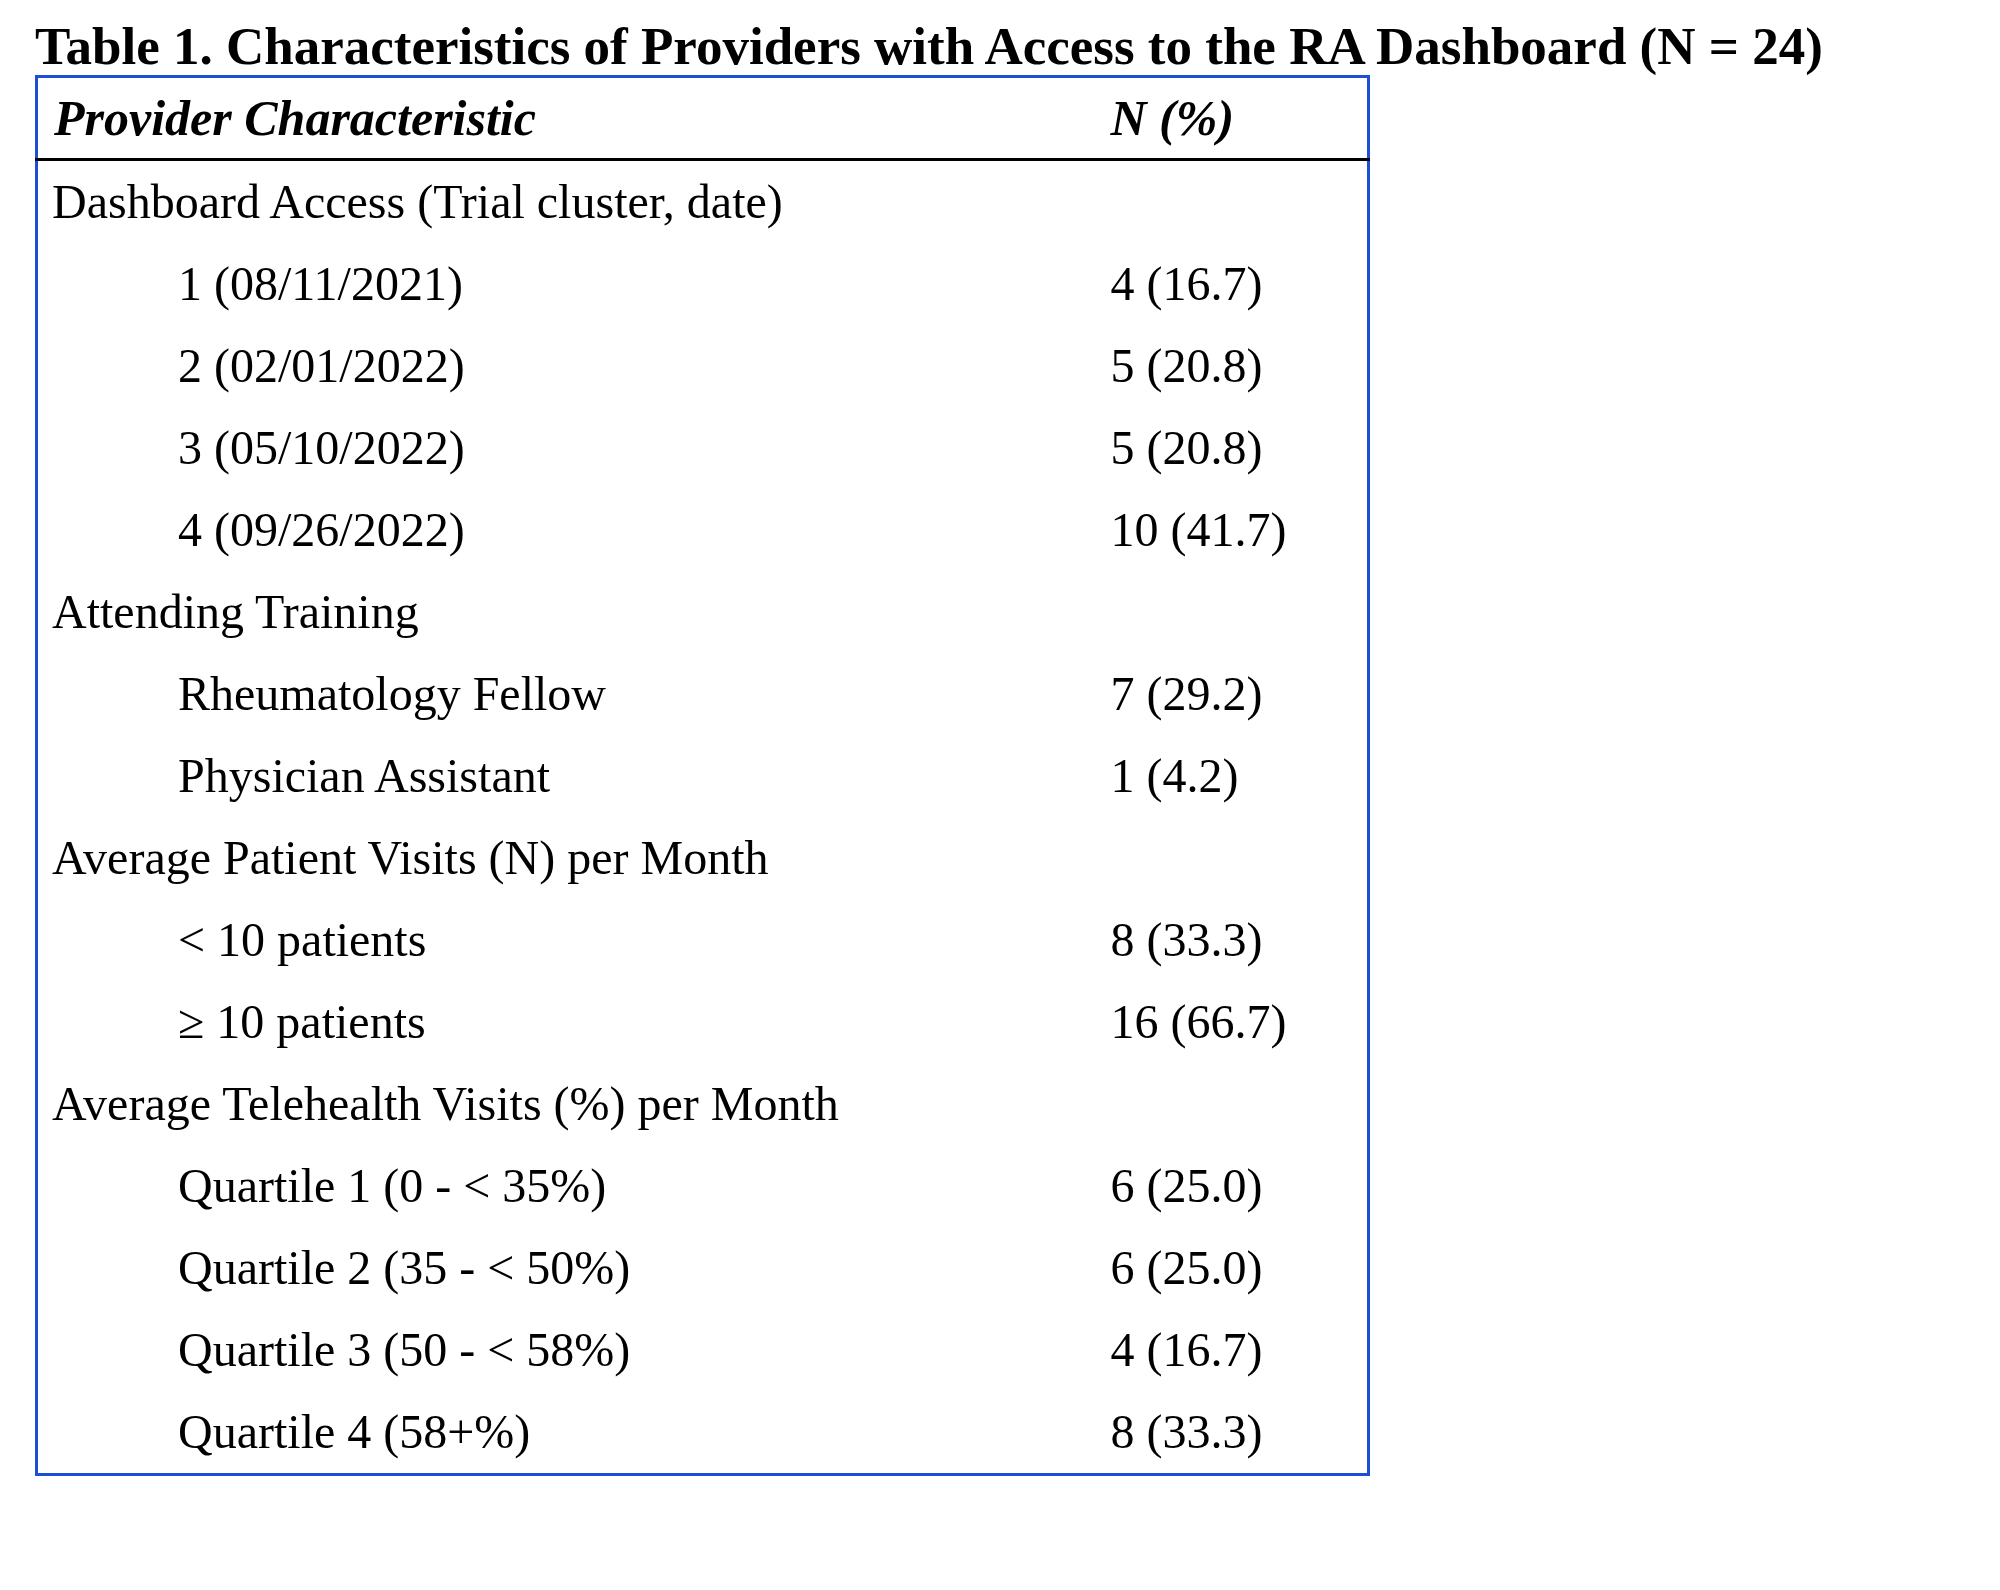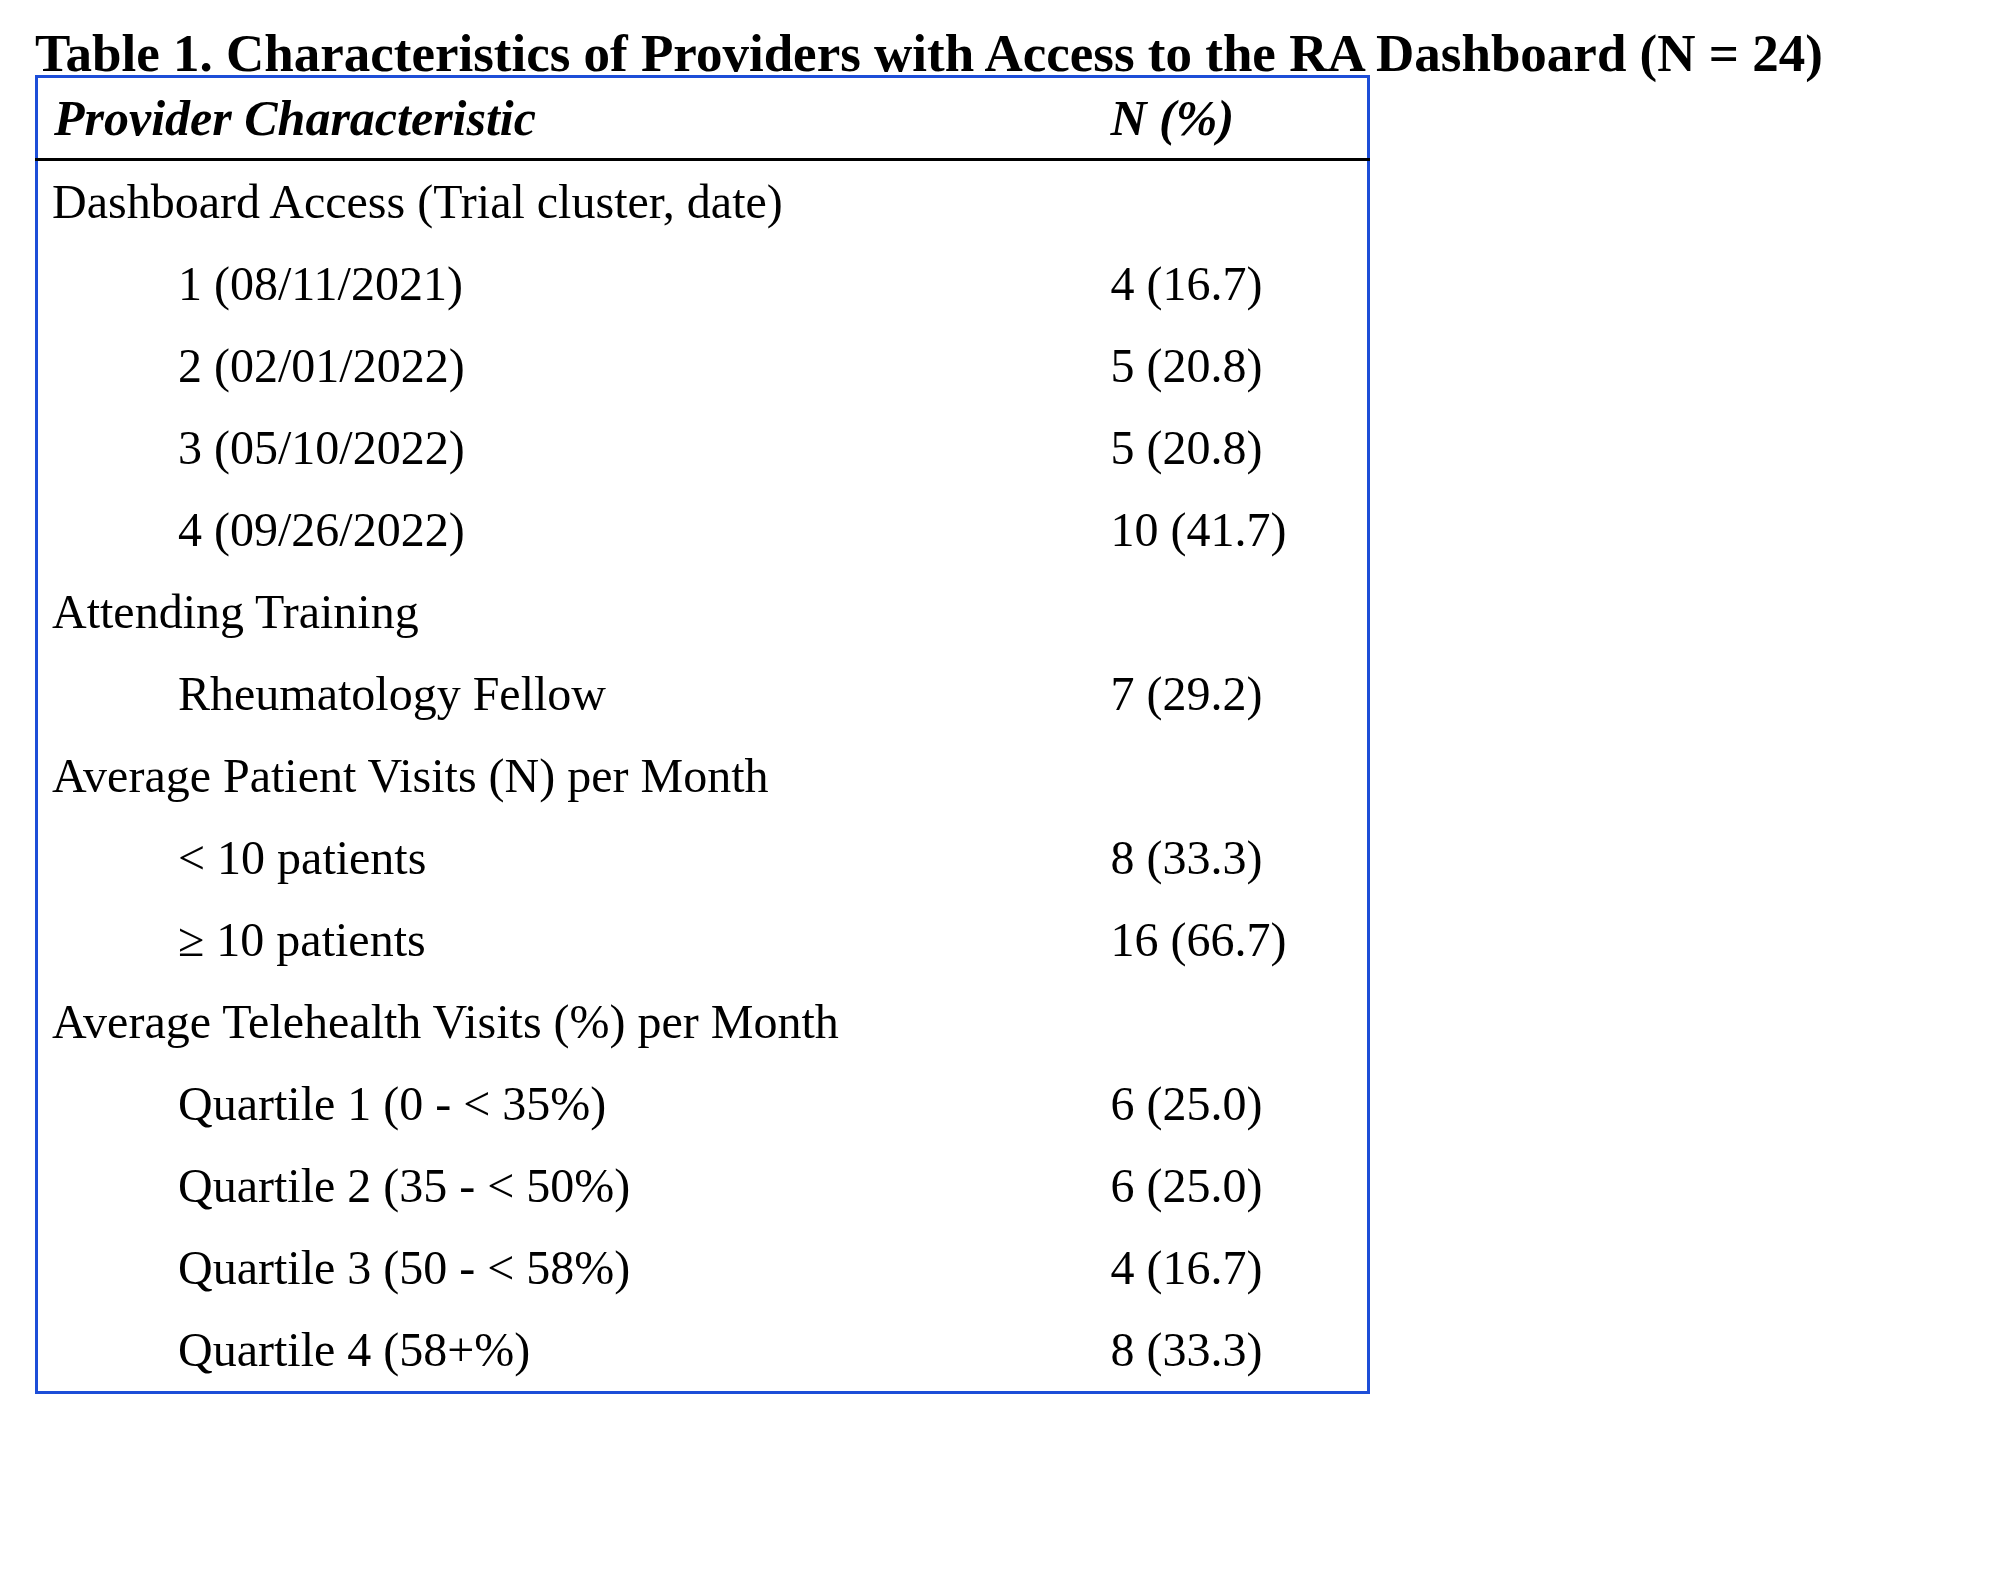--- a/index.html
+++ b/index.html
@@ -16,21 +16,21 @@
     width: 2000px;
     height: 1590px;
     overflow: hidden;
     background: #ffffff;
   }
 
   
   .doc-title {
     position: absolute;
     left: 35px;
-    top: 20px;
+    top: 13px;
     margin: 0;
     font-size: 53px;
     line-height: 1.25;
     font-weight: bold;
     white-space: nowrap;
     color: #000000;
   }
 
   
   table.char-table {
@@ -110,20 +110,24 @@
         </tr>
         <tr>
           <td class="row-label indent-0">Attending Training</td>
           <td class="row-value"></td>
         </tr>
         <tr>
           <td class="row-label indent-1">Rheumatology Fellow</td>
           <td class="row-value">7 (29.2)</td>
         </tr>
         <tr>
+          <td class="row-label indent-1">Physician Assistant</td>
+          <td class="row-value">1 (4.2)</td>
+        </tr>
+        <tr>
           <td class="row-label indent-0">Average Patient Visits (N) per Month</td>
           <td class="row-value"></td>
         </tr>
         <tr>
           <td class="row-label indent-1">&lt; 10 patients</td>
           <td class="row-value">8 (33.3)</td>
         </tr>
         <tr>
           <td class="row-label indent-1">≥ 10 patients</td>
           <td class="row-value">16 (66.7)</td>

